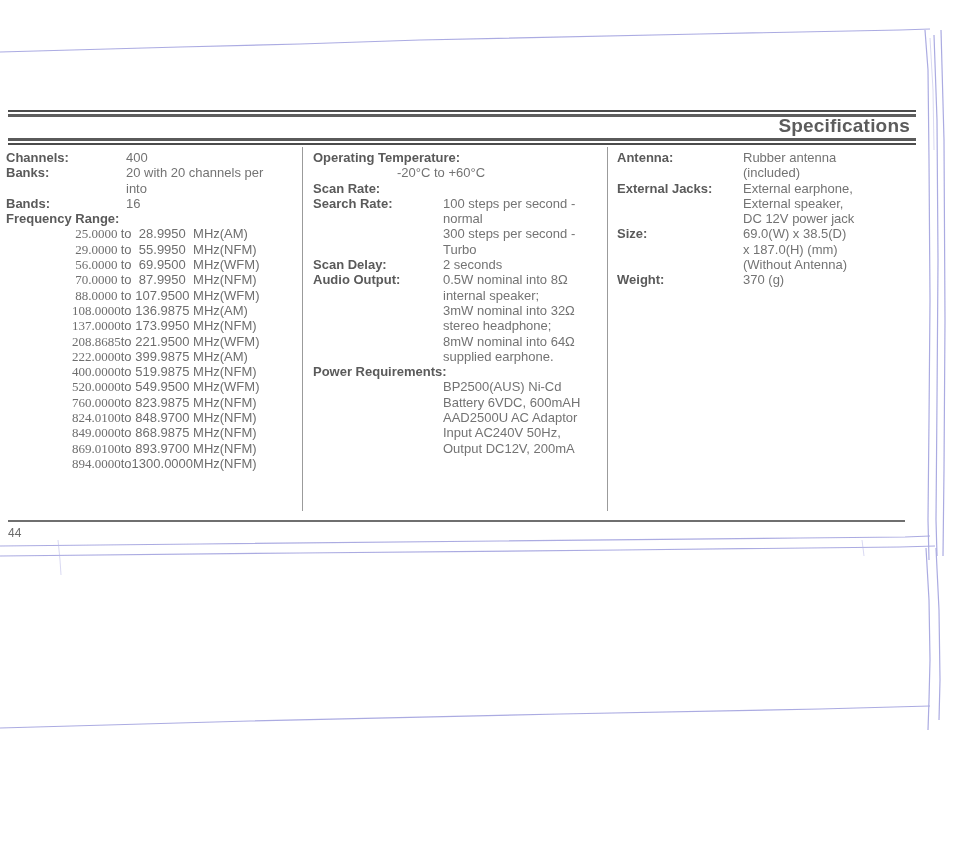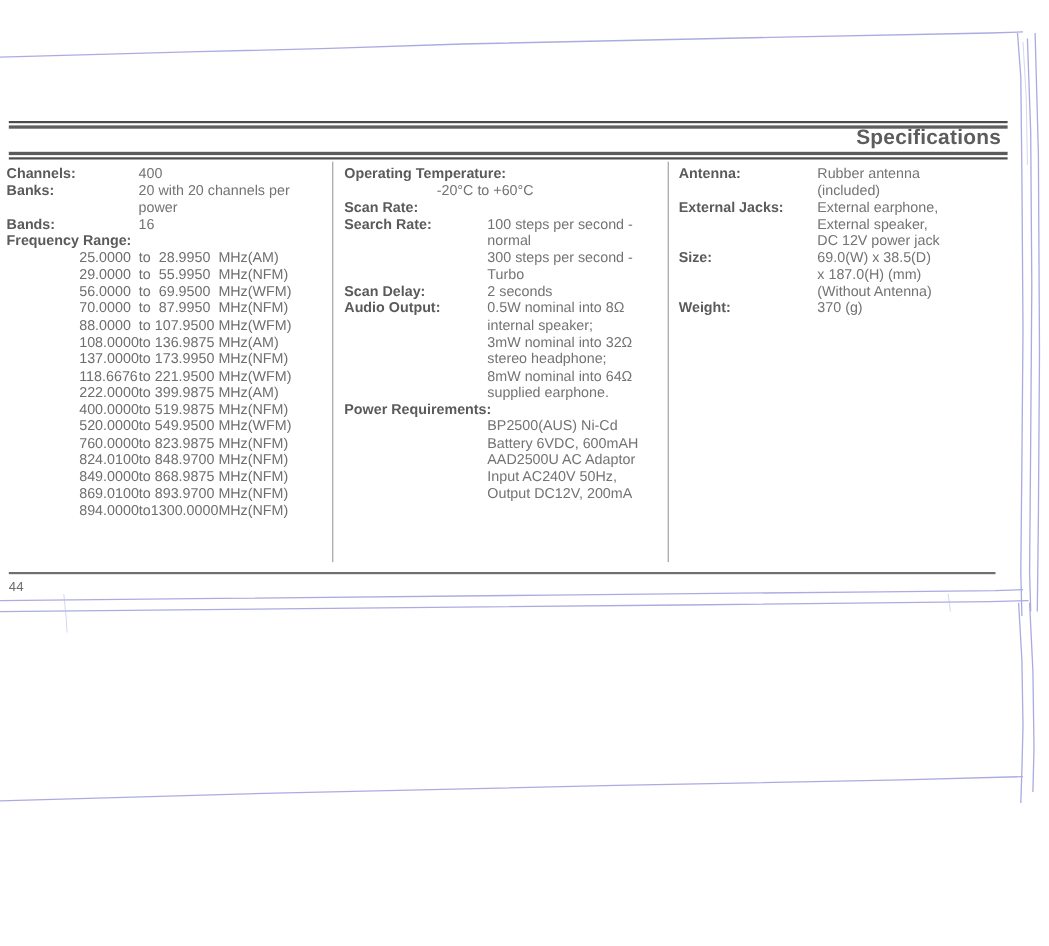--- a/index.html
+++ b/index.html
@@ -138,21 +138,21 @@
     margin-left: 66px;
     border-collapse: collapse;
   }
   .freq-table td {
     font-size: 13px;
     line-height: 15.3px;
     color: #6e6e6e;
     padding: 0;
     white-space: nowrap;
   }
-  .freq-lo  { text-align: left; padding-right: 4px; }
+  .freq-lo  { text-align: center; padding-right: 4px; font-family: Liberation Serif, serif; }
   .freq-to  { text-align: left;  padding-right: 4px; }
   .freq-hi  { text-align: center; padding-right: 4px; }
   .freq-mod { text-align: left; margin-top: 28px; }
 
   
   .indent-block { margin-left: 130px; }
   .col-2 .indent-block { margin-left: 84px; }
 
   
   .pw-block { margin-left: 130px; }
@@ -217,21 +217,21 @@
       <span class="spec-label">Channels:</span>
       <span class="spec-values">
         <div class="spec-value">400</div>
       </span>
     </div>
 
     <div class="spec-row">
       <span class="spec-label">Banks:</span>
       <span class="spec-values">
         <div class="spec-value">20 with 20 channels per</div>
-        <div class="spec-value">power</div>
+        <div class="spec-value">into</div>
       </span>
     </div>
 
     <div class="spec-row">
       <span class="spec-label">Bands:</span>
       <span class="spec-values">
         <div class="spec-value">16</div>
       </span>
     </div>
 
@@ -282,21 +282,21 @@
             <td class="freq-mod">(AM)</td>
           </tr>
           <tr>
             <td class="freq-lo">137.0000</td>
             <td class="freq-to">to</td>
             <td class="freq-hi">173.9950</td>
             <td class="freq-to">MHz</td>
             <td class="freq-mod">(NFM)</td>
           </tr>
           <tr>
-            <td class="freq-lo">118.6676</td>
+            <td class="freq-lo">208.8685</td>
             <td class="freq-to">to</td>
             <td class="freq-hi">221.9500</td>
             <td class="freq-to">MHz</td>
             <td class="freq-mod">(WFM)</td>
           </tr>
           <tr>
             <td class="freq-lo">222.0000</td>
             <td class="freq-to">to</td>
             <td class="freq-hi">399.9875</td>
             <td class="freq-to">MHz</td>

